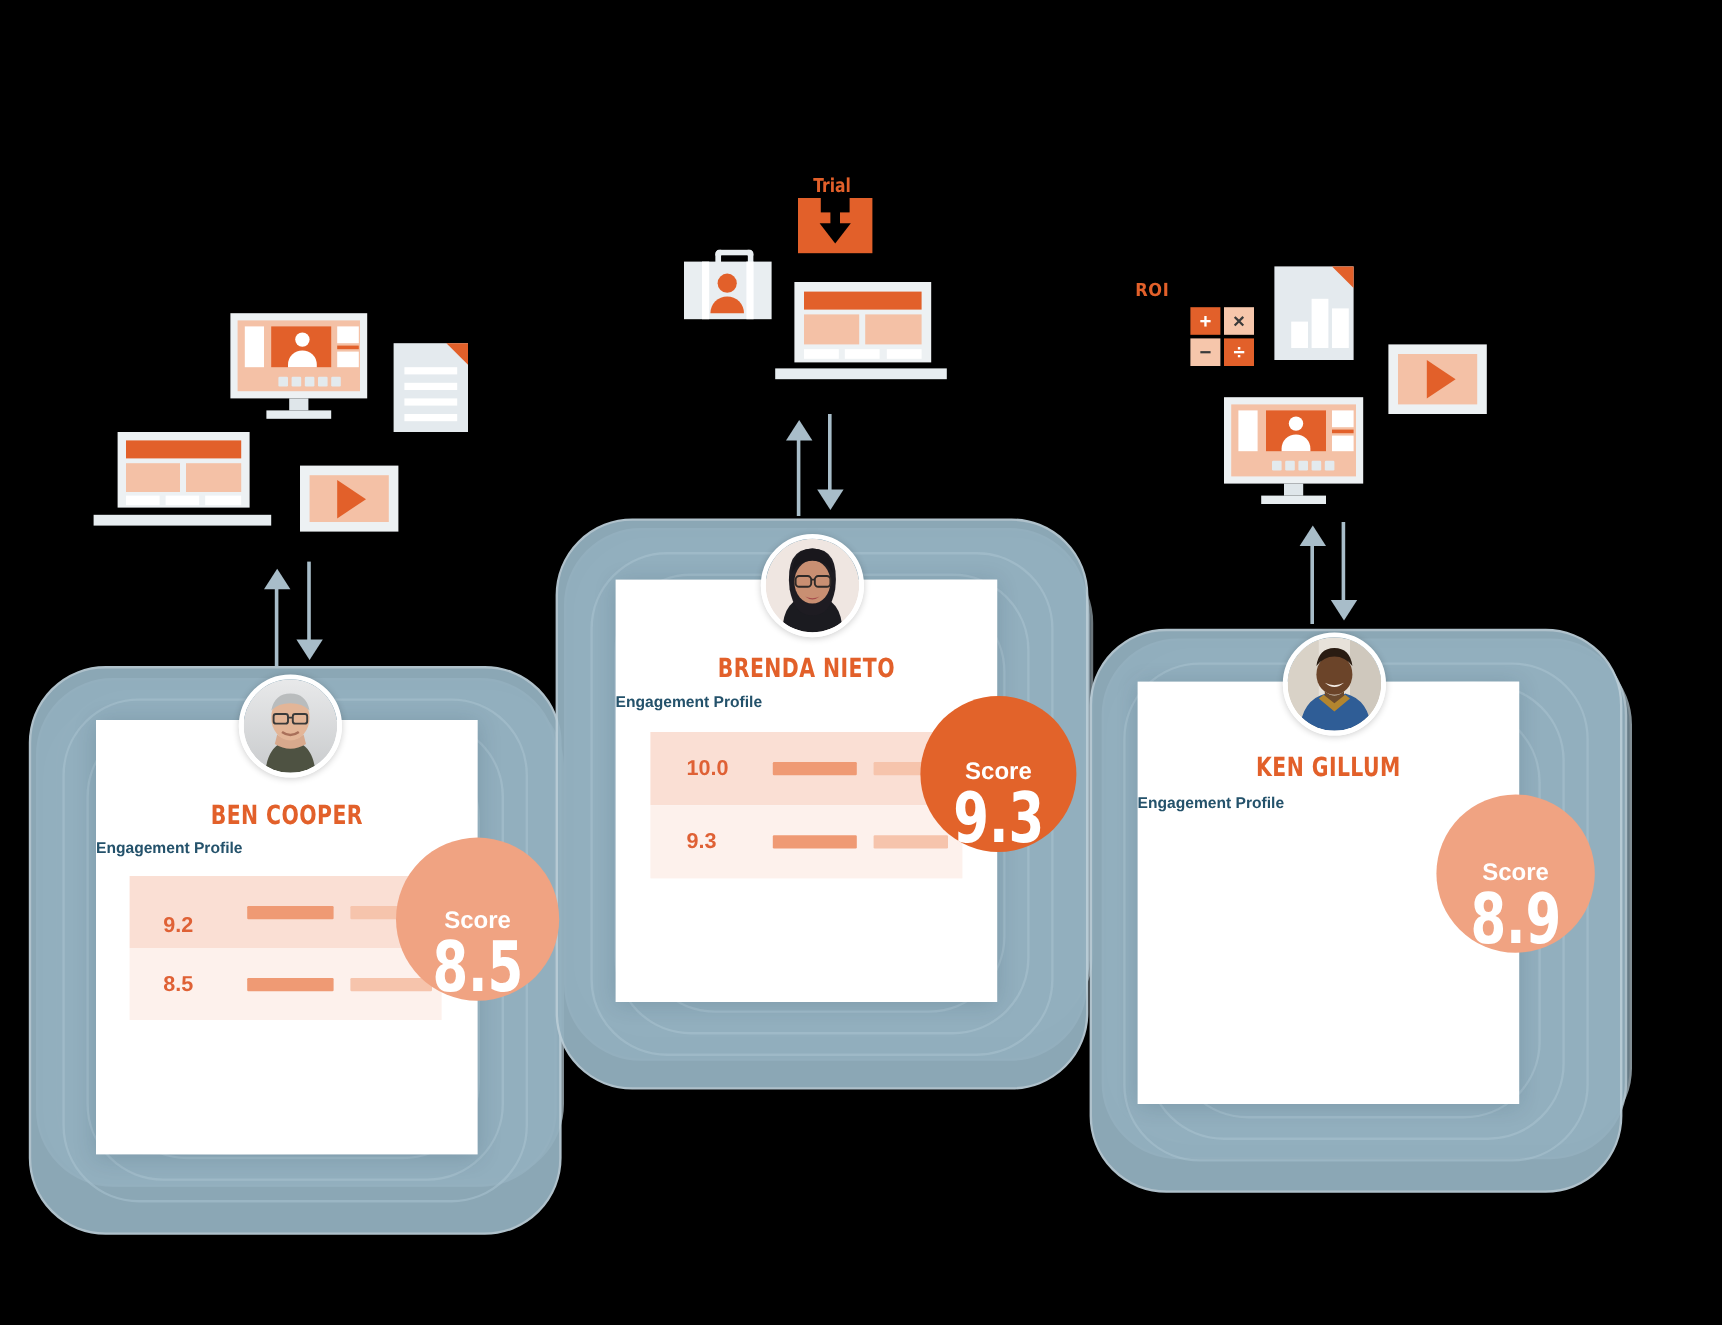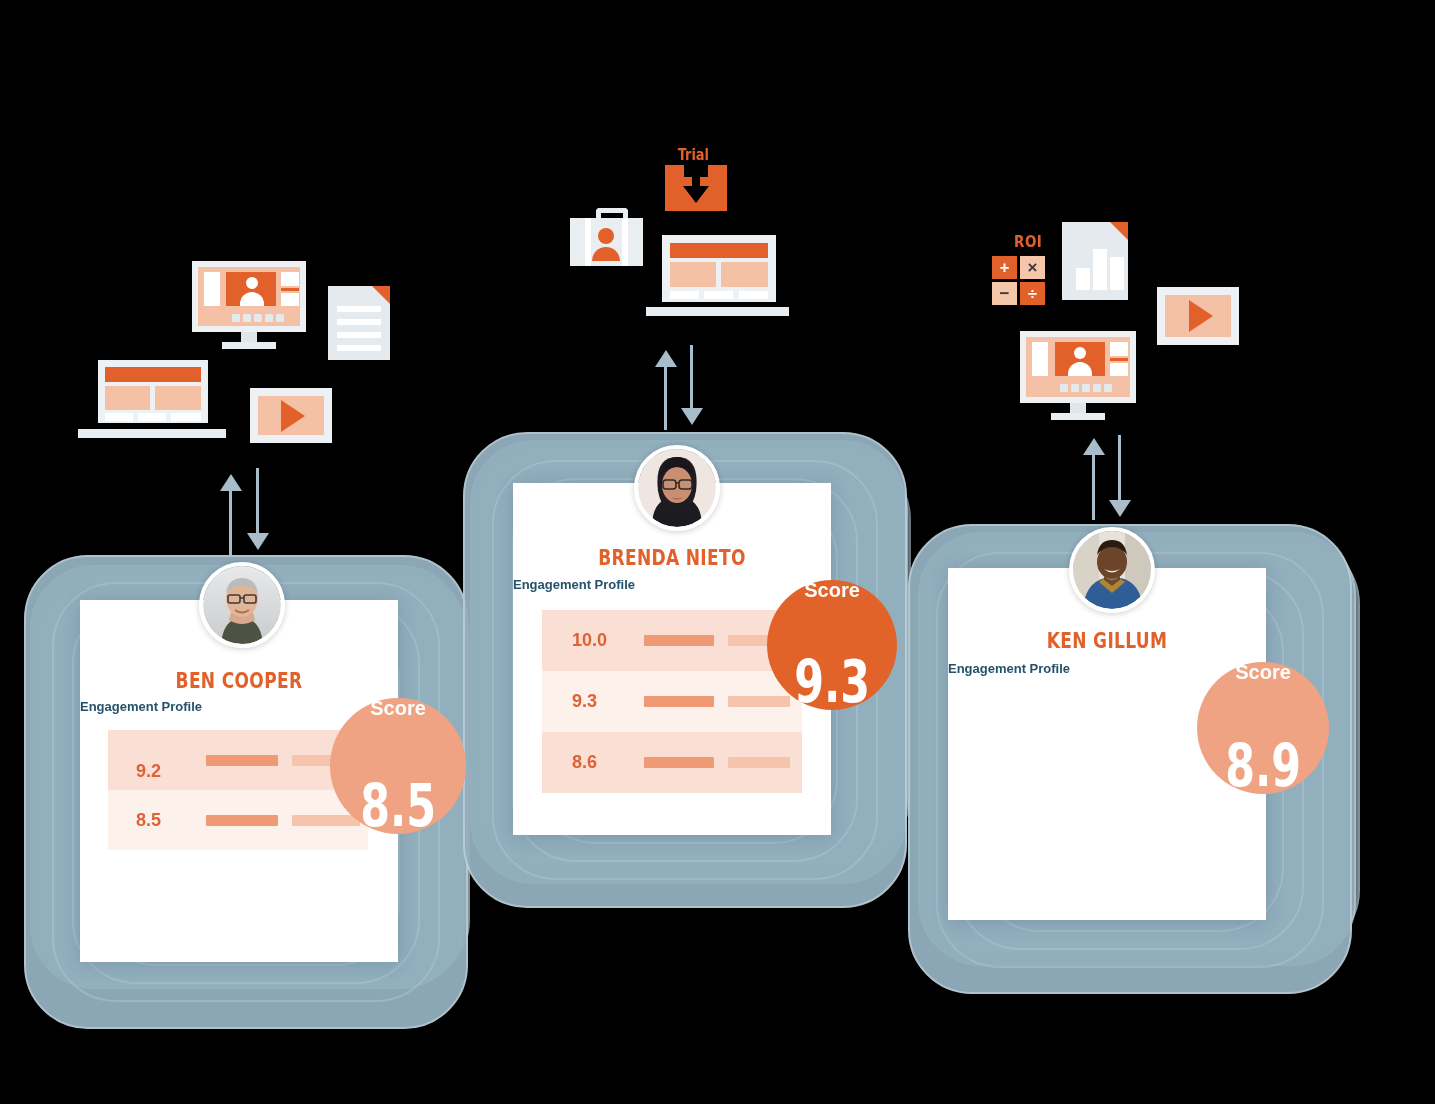--- a/index.html
+++ b/index.html
@@ -61,21 +61,21 @@
 
   
   .sheen{
     position:absolute;left:0;top:0;right:0;bottom:0;pointer-events:none;
     background:linear-gradient(115deg,rgba(255,255,255,0) 42%,rgba(255,255,255,.55) 58%,rgba(255,255,255,.1) 76%);
   }
 
   
   .score{
     position:absolute;border-radius:50%;
-    display:flex;flex-direction:column;align-items:center;justify-content:space-between;
+    display:flex;flex-direction:column;align-items:center;justify-content:flex-end;
     color:#fff;
   }
   .score .lbl{font-size:20px;font-weight:bold;line-height:1;margin-bottom:2px;}
   .score .num{
     font-weight:bold;line-height:.95;
     font-family:"DejaVu Sans Condensed","Liberation Sans",sans-serif;
     transform:scaleX(.82);
   }
   .score.light{background:#f0a382;}
   .score.solid{background:#e2632a;}
@@ -260,21 +260,21 @@
       <div class="mon-white" style="left:670px; top:291px; width:29px; height:8px;"></div>
       <div class="mon-white" style="left:704px; top:291px; width:29px; height:8px;"></div>
       <div class="mon-white" style="left:739px; top:291px; width:29px; height:8px;"></div>
       <div class="lap-base" style="left:646px; top:307px; width:143px; height:9px;"></div>
     </div>
   </div>
 
   <div class="ico">
 
     <div>
-      <div class="roi-lbl" style="left:1014px; top:233px;">ROI</div>
+      <div class="roi-lbl" style="left:946px; top:233px;">ROI</div>
       <div class="calc-key on" style="left:992px;  top:256px; width:25px; height:23px;">+</div>
       <div class="calc-key off" style="left:1020px; top:256px; width:25px; height:23px;">×</div>
       <div class="calc-key off" style="left:992px;  top:282px; width:25px; height:23px;">−</div>
       <div class="calc-key on" style="left:1020px; top:282px; width:25px; height:23px;">÷</div>
     </div>
 
     <div>
       <div class="doc" style="left:1062px; top:222px; width:66px; height:78px;"></div>
       <div class="doc-fold" style="left:1110px; top:222px; border-top-width:18px; border-left-width:18px;"></div>
       <div class="doc-bar" style="left:1076px; top:268px; width:14px; height:22px;"></div>
@@ -368,25 +368,20 @@
       <div class="row odd" style="height:61px;">
         <div class="rowval" style="width:72px; padding-left:30px; font-size:18px;">10.0</div>
         <div class="bar dark" style="width:70px; margin-left:0px;"></div>
         <div class="bar light" style="width:44px; margin-left:14px;"></div>
       </div>
       <div class="row even" style="height:61px;">
         <div class="rowval" style="width:72px; padding-left:30px; font-size:18px;">9.3</div>
         <div class="bar dark" style="width:70px; margin-left:0px;"></div>
         <div class="bar light" style="width:62px; margin-left:14px;"></div>
       </div>
-      <div class="row odd" style="height:61px;">
-        <div class="rowval" style="width:72px; padding-left:30px; font-size:18px;">8.6</div>
-        <div class="bar dark" style="width:70px; margin-left:0px;"></div>
-        <div class="bar light" style="width:62px; margin-left:14px;"></div>
-      </div>
     </div>
   </div>
 
   <div class="avatar" style="left:634px; top:445px; width:78px; height:78px;">
     <svg class="ph" viewBox="0 0 78 78">
       <defs>
           <clipPath id="c2">
             <circle cx="39" cy="39" r="39"></circle>
           </clipPath>
         </defs>

